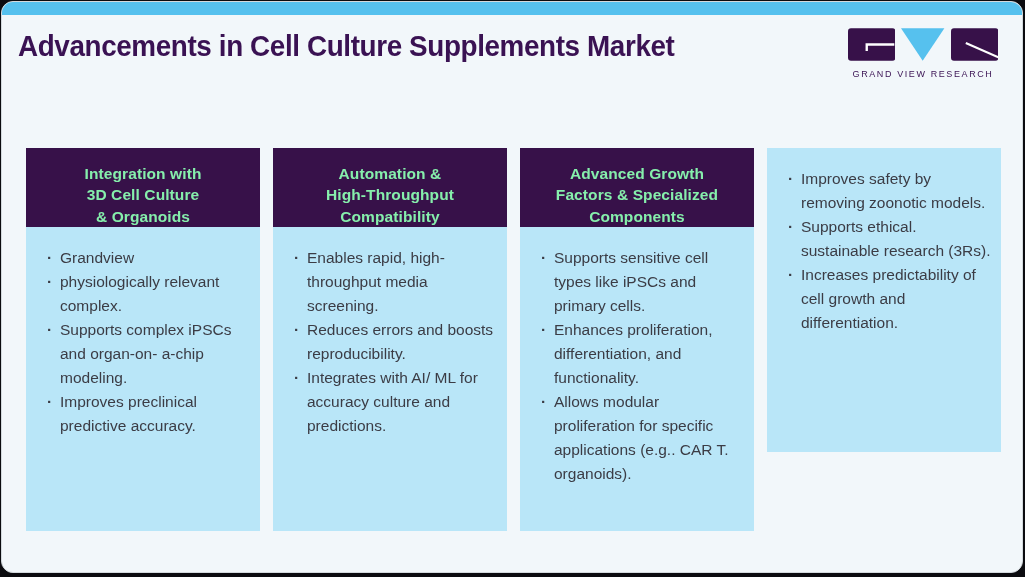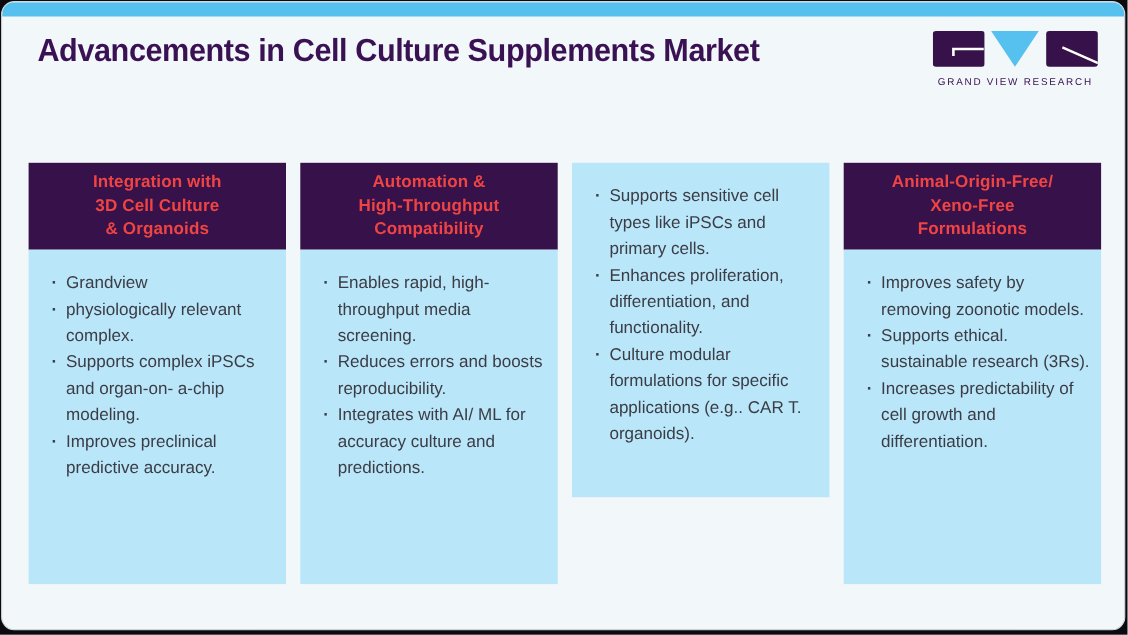--- a/index.html
+++ b/index.html
@@ -16,21 +16,21 @@
     border:1px solid #d3d9dd;
     border-radius:12px;
     overflow:hidden;
   }
   .topbar{
     height:13px;
     background:var(--topbar,#56c1ee);
   }
   .header-row{
     display:flex;justify-content:space-between;align-items:flex-start;
-    padding:13px 24px 0 32px;
+    padding:13px 24px 0 16px;
   }
   .page-title{
     font-size:29px;font-weight:bold;
     color:var(--purple,#3a1253);
     letter-spacing:-0.4px;
     transform:scaleX(0.96);transform-origin:left top;
     white-space:nowrap;
     margin-top:2px;
   }
   .logo{width:150px;text-align:center;flex:none;}
@@ -41,22 +41,22 @@
     letter-spacing:1.6px;margin-top:7px;white-space:nowrap;
   }
   .columns{
     position:absolute;left:24px;top:146px;
     display:flex;gap:13px;
   }
   .column{width:234px;flex:none;}
   .col-header{
     height:79px;
     background:var(--header-bg,#371149);
-    color:#ef4444;
-    display:flex;align-items:center;justify-content:center;
+    color:#86efac;
+    display:flex;align-items:flex-end;justify-content:center;
     text-align:center;
     font-weight:bold;font-size:15.5px;line-height:21.5px;
     letter-spacing:0.1px;
   }
   .col-body{
     height:304px;
     background:var(--body-bg,#b9e6f8);
     padding:19px 10px 0 20px;
     box-sizing:border-box;
   }
@@ -146,41 +146,41 @@
                 <span>Reduces errors and boosts reproducibility.</span>
               </li>
               <li>
                 <span class="dot">·</span>
                 <span>Integrates with AI/ ML for accuracy culture and predictions.</span>
               </li>
             </ul>
           </div>
         </div>
         <div class="column">
+          <div class="col-header">
+            <div>Advanced Growth<br>Factors &amp; Specialized<br>Components</div>
+          </div>
           <div class="col-body">
             <ul class="bullets">
               <li>
                 <span class="dot">·</span>
                 <span>Supports sensitive cell types like iPSCs and primary cells.</span>
               </li>
               <li>
                 <span class="dot">·</span>
                 <span>Enhances proliferation, differentiation, and functionality.</span>
               </li>
               <li>
                 <span class="dot">·</span>
-                <span>Culture modular formulations for specific applications (e.g.. CAR T. organoids).</span>
+                <span>Allows modular proliferation for specific applications (e.g.. CAR T. organoids).</span>
               </li>
             </ul>
           </div>
         </div>
         <div class="column">
-          <div class="col-header">
-            <div>Animal-Origin-Free/<br>Xeno-Free<br>Formulations</div>
-          </div>
           <div class="col-body">
             <ul class="bullets">
               <li>
                 <span class="dot">·</span>
                 <span>Improves safety by removing zoonotic models.</span>
               </li>
               <li>
                 <span class="dot">·</span>
                 <span>Supports ethical. sustainable research (3Rs).</span>
               </li>

